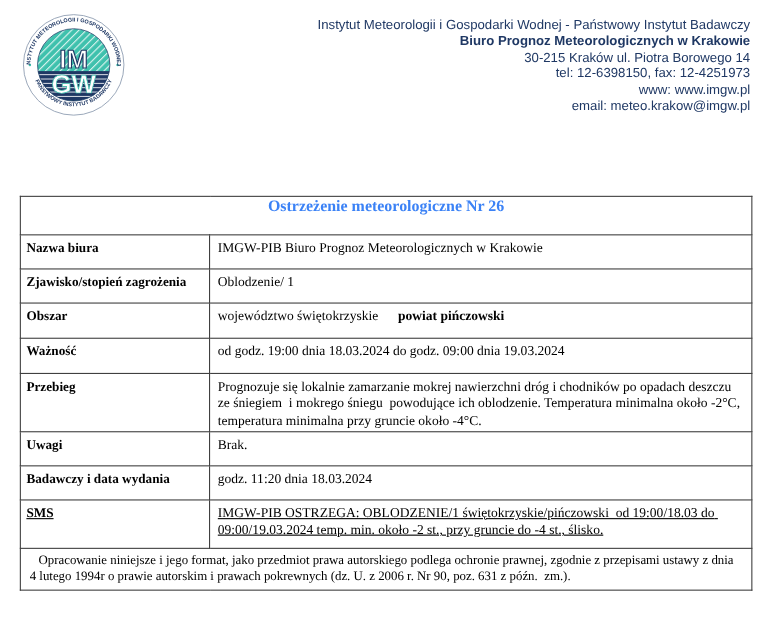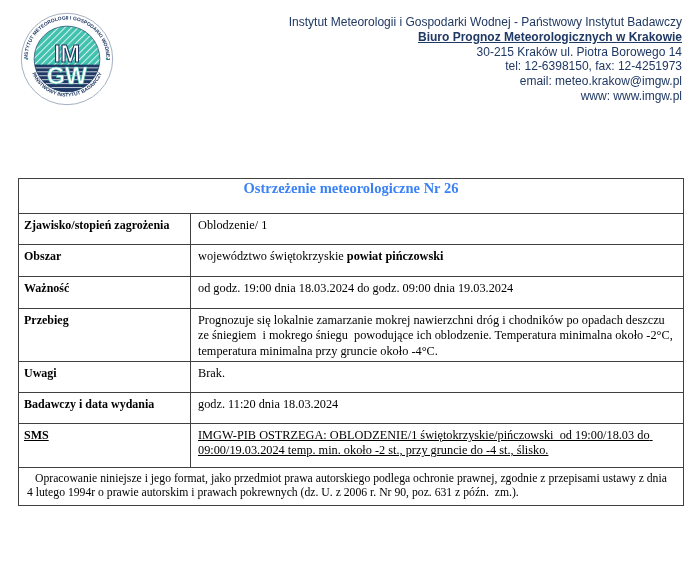--- a/index.html
+++ b/index.html
@@ -4,36 +4,36 @@
 <style>
   html,body{margin:0;padding:0;background:#fff;}
   .page{position:relative;width:700px;height:573px;background:#ffffff;overflow:hidden;
         font-family:"Liberation Serif",serif;color:#000;}
 
   
   .logo{position:absolute;top:12px;left:20px;width:94px;height:94px;}
   .contact{position:absolute;top:15px;right:18px;text-align:right;
            font-family:"Liberation Sans",sans-serif;font-size:12px;
            line-height:14.8px;color:#1f3864;}
-  .contact .bold{font-weight:bold;text-decoration:underline;}
+  .contact .bold{font-weight:bold;}
 
   
   table.warning{position:absolute;top:178px;left:18px;width:666px;
                 border-collapse:collapse;table-layout:fixed;}
   table.warning td{border:1px solid #404040;vertical-align:top;}
   td.title{height:32px;text-align:center;vertical-align:middle;
            font-size:14.5px;font-weight:bold;color:#3b82f6;}
   col.c1{width:172px;}
   td.lbl{font-size:12px;font-weight:bold;padding:4px 3px 2px 5px;line-height:14.5px;}
   td.val{font-size:12.3px;padding:4px 6px 2px 7px;line-height:15.3px;white-space:pre-wrap;}
   tr.r-short td{height:24px;}
   tr.r-med td{height:25px;}
   tr.r-prob td{height:40px;}
   tr.r-sms td{height:37px;text-decoration:underline;}
-  .bold-part{font-weight:bold;margin-left:3px;}
+  .bold-part{font-weight:bold;margin-left:18px;}
 
   
   td.footer-cell{padding:4px 8px 5px 8px;}
   td.footer-cell p{margin:0;font-size:11.7px;line-height:14.2px;
                    text-indent:8px;white-space:pre-wrap;}
 </style>
 </head>
 <body>
 
 <div class="page">
@@ -76,35 +76,39 @@
       <text x="50" y="53" text-anchor="middle" font-family="Liberation Sans,sans-serif" font-size="25" font-weight="bold" fill="#ffffff" stroke="#1f3864" stroke-width="1.1">IM</text>
       <text x="50" y="77" text-anchor="middle" font-family="Liberation Sans,sans-serif" font-size="25" font-weight="bold" fill="#ffffff" stroke="#3fc1ad" stroke-width="0.7">GW</text>
     </svg>
   </div>
 
   <div class="contact">
     <div>Instytut Meteorologii i Gospodarki Wodnej - Państwowy Instytut Badawczy</div>
     <div class="bold">Biuro Prognoz Meteorologicznych w Krakowie</div>
     <div>30-215 Kraków ul. Piotra Borowego 14</div>
     <div>tel: 12-6398150, fax: 12-4251973</div>
+    <div>www: www.imgw.pl</div>
     <div>email: meteo.krakow@imgw.pl</div>
-    <div>www: www.imgw.pl</div>
   </div>
 
   <table class="warning">
     <colgroup>
         <col class="c1">
         <col>
       </colgroup>
 
     <tbody>
         <tr>
       <td class="title" colspan="2">Ostrzeżenie meteorologiczne Nr 26</td>
     </tr>
 
+    <tr class="r-short">
+      <td class="lbl">Nazwa biura</td>
+      <td class="val">IMGW-PIB Biuro Prognoz Meteorologicznych w Krakowie</td>
+    </tr>
 
     <tr class="r-short">
       <td class="lbl">Zjawisko/stopień zagrożenia</td>
       <td class="val">Oblodzenie/ 1</td>
     </tr>
 
     <tr class="r-med">
       <td class="lbl">Obszar</td>
       <td class="val"><span>województwo świętokrzyskie</span><span class="bold-part">powiat pińczowski</span></td>
     </tr>

